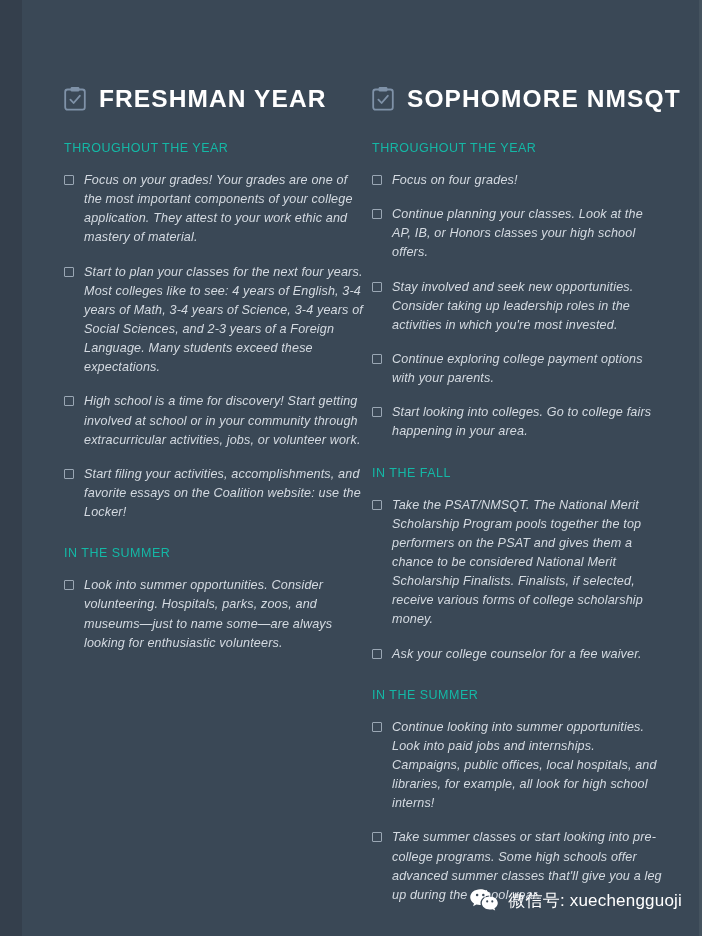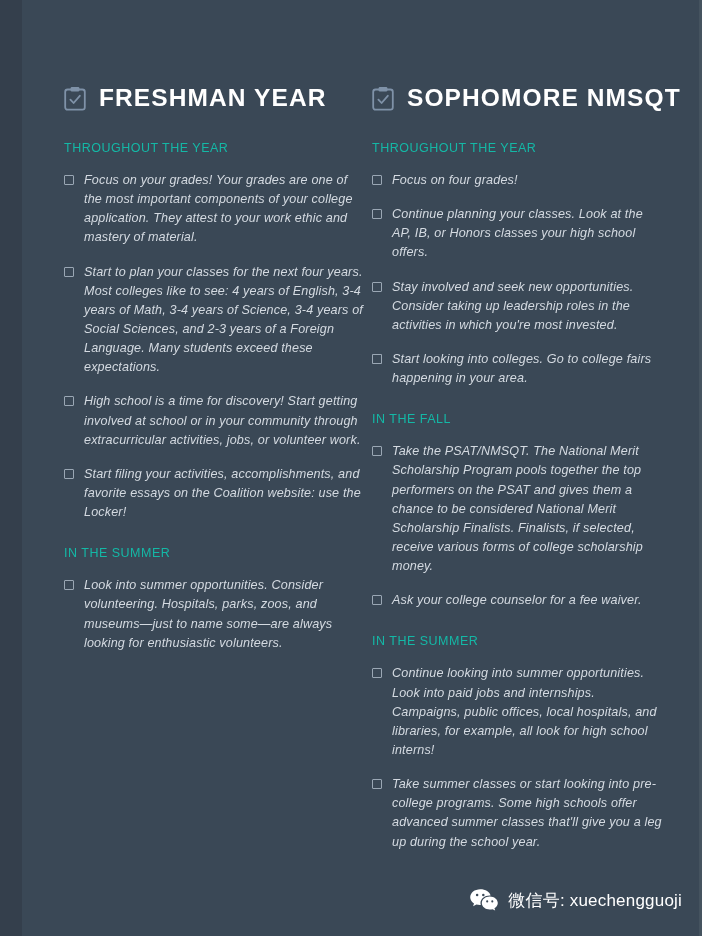--- a/index.html
+++ b/index.html
@@ -35,21 +35,21 @@
   .col {
     position: absolute;
     top: 86px;
   }
   .col-freshman { left: 64px; width: 300px; }
   .col-sophomore { left: 372px; width: 290px; }
 
   
   .col-head {
     display: flex;
-    align-items: flex-start;
+    align-items: flex-end;
     gap: 13px;
     margin-bottom: 30px;
   }
   .clipboard-icon {
     width: 22px;
     height: 25px;
     flex: 0 0 auto;
     display: block;
   }
   .col-title {
@@ -163,21 +163,21 @@
           <path d="M6.4 13.6 L9.6 17 L15.8 9.8" fill="none" stroke="#7f92a8" stroke-width="1.8" stroke-linecap="round" stroke-linejoin="round"></path>
         </svg>
         <div class="col-title">SOPHOMORE NMSQT</div>
       </div>
       <div class="section">
         <div class="section-head">THROUGHOUT THE YEAR</div>
         <ul class="check-list">
           <li class="check-item"><span class="check-box"></span><span>Focus on four grades!</span></li>
           <li class="check-item"><span class="check-box"></span><span>Continue planning your classes. Look at the AP, IB, or Honors classes your high school offers.</span></li>
           <li class="check-item"><span class="check-box"></span><span>Stay involved and seek new opportunities. Consider taking up leadership roles in the activities in which you're most invested.</span></li>
-          <li class="check-item"><span class="check-box"></span></li>
+          <li class="check-item"><span class="check-box"></span><span>Continue exploring college payment options with your parents.</span></li>
           <li class="check-item"><span class="check-box"></span><span>Start looking into colleges. Go to college fairs happening in your area.</span></li>
         </ul>
       </div>
       <div class="section">
         <div class="section-head">IN THE FALL</div>
         <ul class="check-list">
           <li class="check-item"><span class="check-box"></span><span>Take the PSAT/NMSQT. The National Merit Scholarship Program pools together the top performers on the PSAT and gives them a chance to be considered National Merit Scholarship Finalists. Finalists, if selected, receive various forms of college scholarship money.</span></li>
           <li class="check-item"><span class="check-box"></span><span>Ask your college counselor for a fee waiver.</span></li>
         </ul>
       </div>

